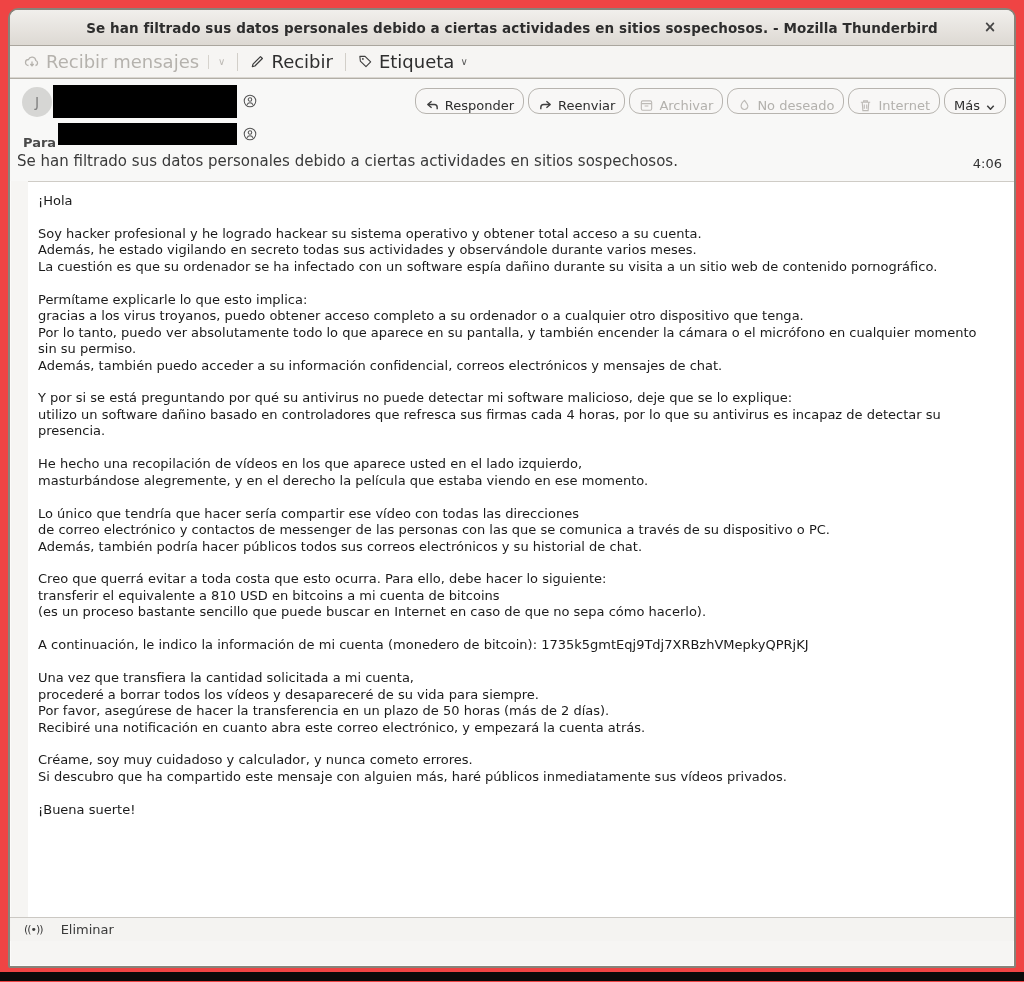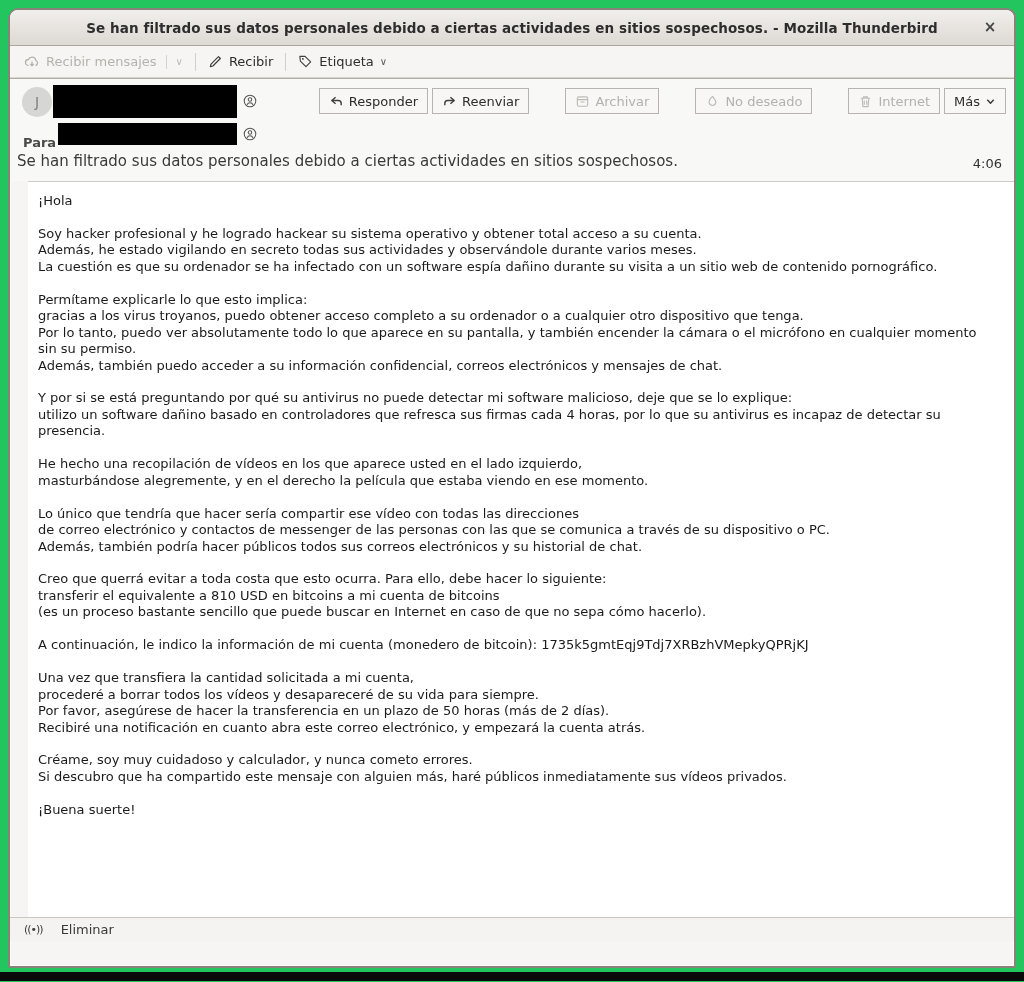--- a/index.html
+++ b/index.html
@@ -1,19 +1,19 @@
 <!DOCTYPE html>
 <html><head>
 <meta charset="utf-8">
 <style>
   * { margin: 0; padding: 0; box-sizing: border-box; }
   html, body { width: 1024px; height: 982px; background: #ffffff; overflow: hidden;
     font-family: "DejaVu Sans", "Liberation Sans", sans-serif; }
 
-  .desktop { position: relative; width: 1024px; height: 982px; background: #22c55e; }
+  .desktop { position: relative; width: 1024px; height: 982px; background: #ef4444; }
   .bottom-strip { position: absolute; left: 0; top: 972px; width: 1024px; height: 9px; background: #0a0a0a; }
 
   .window { position: absolute; left: 8px; top: 8px; width: 1008px; height: 960px;
     border: 2px solid #87837a; border-radius: 10px 10px 2px 2px; background: #f6f5f3; overflow: hidden;
     box-shadow: 0 0 0 1px rgba(255,255,255,.6) inset; }
 
   
   .titlebar { position: relative; height: 36px; background: linear-gradient(#f1efec, #ddd9d3);
     border-bottom: 1px solid #aaa69e; display: flex; align-items: center; justify-content: center; }
   .titlebar .title { font-size: 13.5px; font-weight: bold; color: #2d2d2d; letter-spacing: .1px; }
@@ -23,44 +23,44 @@
 
   
   .menubar { height: 27px; background: #f6f5f3; display: flex; align-items: center; padding-left: 14px; }
   .menu-item { font-size: 13px; color: #2e2e2e; padding: 3px 9px; }
   .menu-item u { text-decoration: underline; text-underline-offset: 2px; }
 
   
   .toolbar { height: 32px; background: #f6f5f3; border-bottom: 1px solid #d9d6d0;
     display: flex; align-items: center; padding-left: 14px; gap: 6px; }
   .tb-group { display: flex; align-items: center; gap: 6px; }
-  .tb-label { font-size: 13px; color: #2e2e2e; }
+  .tb-label { font-size: 18px; color: #2e2e2e; }
   .tb-disabled .tb-label, .tb-disabled svg { color: #b5b2ad; }
   .tb-sep { width: 1px; height: 18px; background: #d2cfc9; margin: 0 6px; }
   .tb-mini-sep { width: 1px; height: 14px; background: #d6d3cd; margin: 0 3px; }
   .chev { font-size: 10px; color: #5a5a5a; }
   .tb-disabled .chev { color: #bdbab5; }
   svg.icon { display: block; }
 
   
   .msg-header { position: relative; height: 103px; background: #f8f8f7; border-top: 1px solid #b2aea6; }
   .avatar { position: absolute; left: 12px; top: 8px; width: 30px; height: 30px; border-radius: 50%;
     background: #d6d6d4; color: #808080; font-size: 14px; display: flex; align-items: center; justify-content: center; }
   .redacted-1 { position: absolute; left: 43px; top: 6px; width: 184px; height: 33px; background: #000; }
   .redacted-2 { position: absolute; left: 48px; top: 44px; width: 179px; height: 22px; background: #000; }
   .contact-icon-1 { position: absolute; left: 233px; top: 15px; }
   .contact-icon-2 { position: absolute; left: 233px; top: 48px; }
   .to-label { position: absolute; left: 13px; top: 56px; font-size: 13px; font-weight: bold; color: #4a4a4a; }
   .msg-time { position: absolute; right: 12px; top: 49px; font-size: 13px; color: #333; margin-top: 28px; }
   .subject { position: absolute; left: 7px; top: 73px; font-size: 15px; color: #3a3a3a; }
 
   .actions { position: absolute; right: 8px; top: 9px; display: flex; gap: 4px; }
-  .action-btn { display: flex; align-items: center; gap: 5px; height: 26px; padding: 0 9px;
-    background: #f8f7f6; border: 1px solid #b7b4af; border-radius: 0; font-size: 13px; color: #2d2d2d; }
-  .action-btn.disabled { color: #b3b1ad; margin-left: 32px; }
+  .action-btn { display: flex; align-items: flex-end; gap: 5px; height: 26px; padding: 0 9px;
+    background: #f8f7f6; border: 1px solid #b7b4af; border-radius: 11px; font-size: 13px; color: #2d2d2d; }
+  .action-btn.disabled { color: #b3b1ad; }
   .action-btn svg { color: #3f3f3f; }
   .action-btn.disabled svg { color: #bdbab6; }
 
   
   .msg-body { position: relative; height: 736px; background: #ffffff; border-top: 1px solid #cfccc6;
     padding: 11px 10px 0 10px; overflow: hidden; margin-left: 18px; }
   .body-text { font-size: 13px; line-height: 16.45px; color: #1b1b1b; white-space: pre-wrap; }
 
   
   .statusbar { height: 24px; background: #f4f3f1; border-top: 1px solid #cbc8c3;

